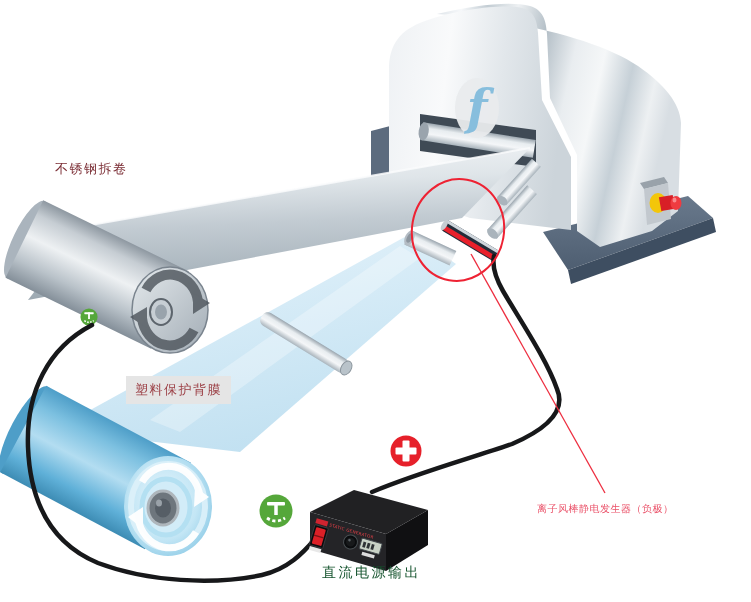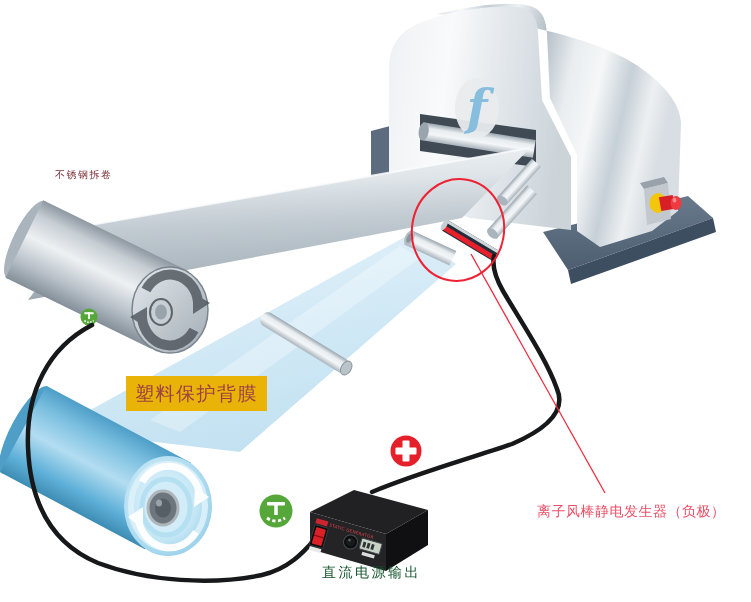--- a/index.html
+++ b/index.html
@@ -1,23 +1,23 @@
 <!DOCTYPE html>
 <html><head>
 <meta charset="utf-8">
 <style>
   html,body{margin:0;padding:0;background:#ffffff;}
   .stage{position:relative;width:751px;height:602px;background:#ffffff;overflow:hidden;
          font-family:"DejaVu Sans",sans-serif;}
   .stage svg{position:absolute;left:0;top:0;}
   .lbl{position:absolute;white-space:nowrap;line-height:1.2;}
-  .lbl-steel{left:55px;top:169px;font-size:10px;letter-spacing:1.5px;color:#7c2f36;}
-  .lbl-film{left:126px;top:376px;background:#eab308;padding:6px 9px;font-size:19px;
+  .lbl-steel{left:55px;top:161px;font-size:13px;letter-spacing:1.5px;color:#7c2f36;}
+  .lbl-film{left:126px;top:376px;background:#e5e5e5;padding:6px 9px;font-size:13px;
             letter-spacing:1.5px;color:#9c4046;}
-  .lbl-ion{left:537px;top:503px;font-size:14px;letter-spacing:0.5px;color:#ea5168;text-align:right;}
+  .lbl-ion{left:537px;top:503px;font-size:10px;letter-spacing:0.5px;color:#ea5168;text-align:right;}
   .lbl-dc{left:322px;top:564px;font-size:14px;letter-spacing:2.5px;color:#14532d;}
 </style>
 </head>
 <body>
 
 <div class="stage">
 <svg width="751" height="602" viewBox="0 0 751 602">
   <defs>
     <linearGradient id="gBody" x1="0" y1="0" x2="1" y2="0.22">
       <stop offset="0" stop-color="#dde3e8"></stop>

